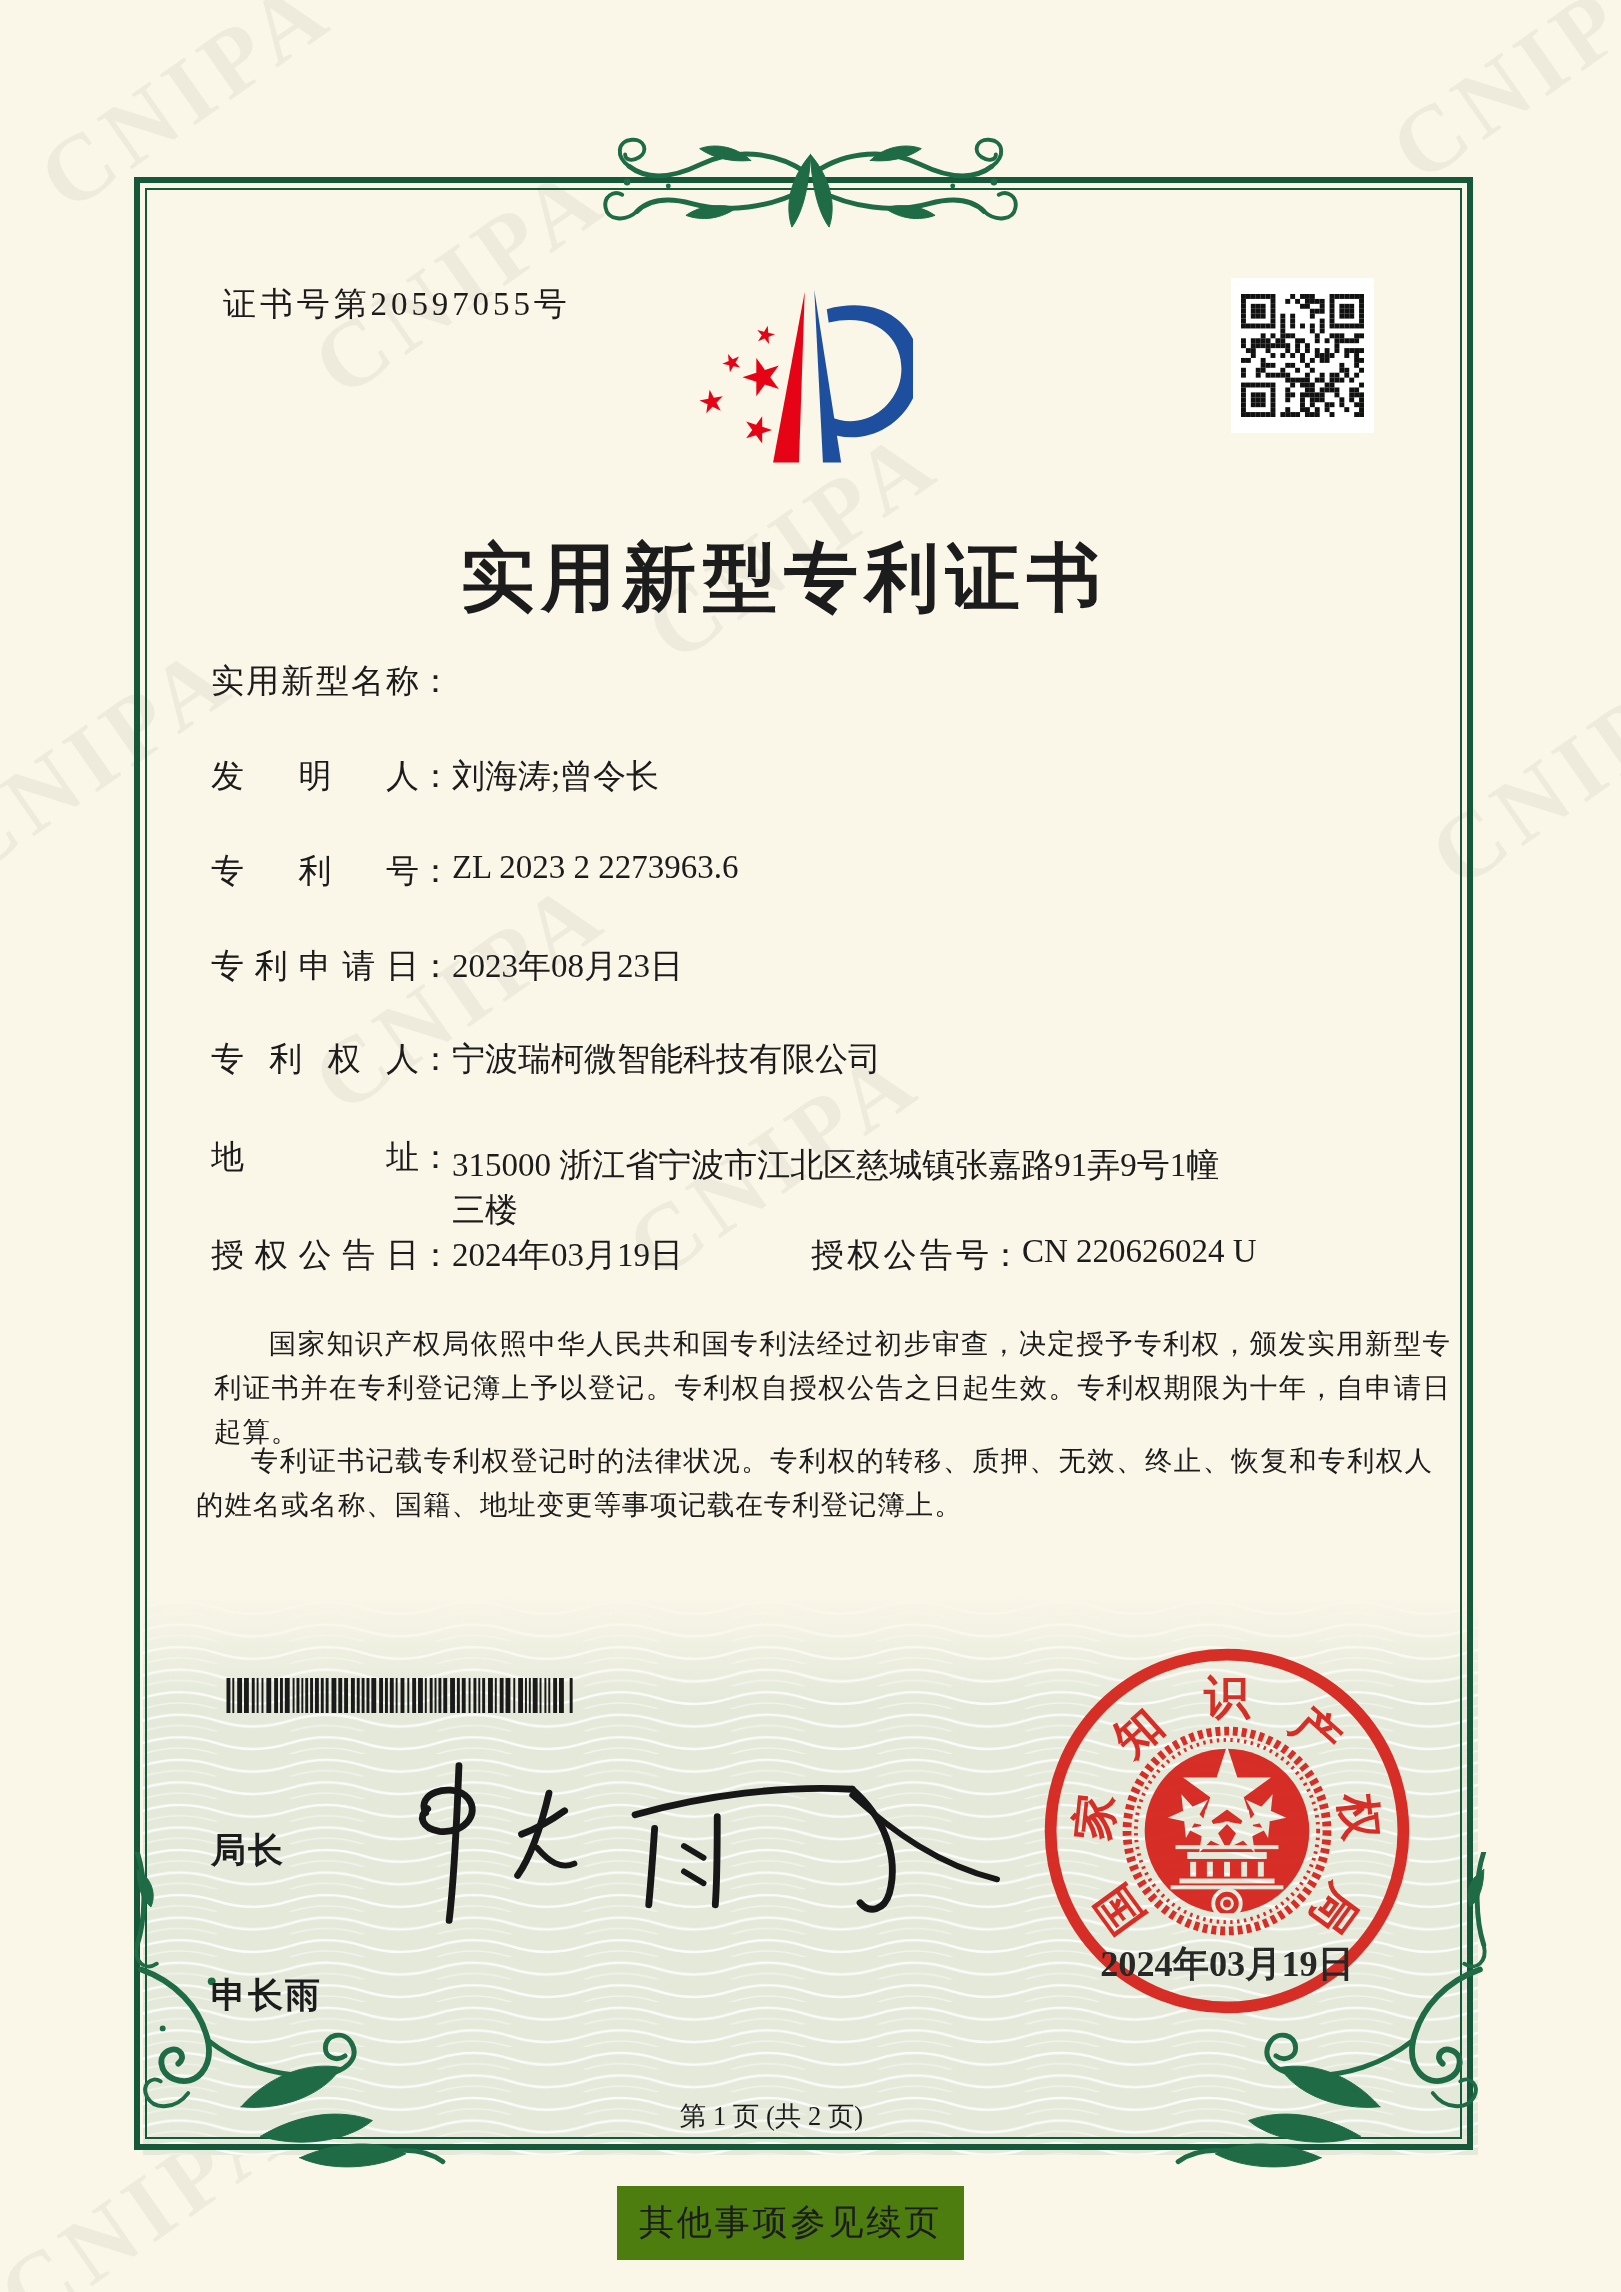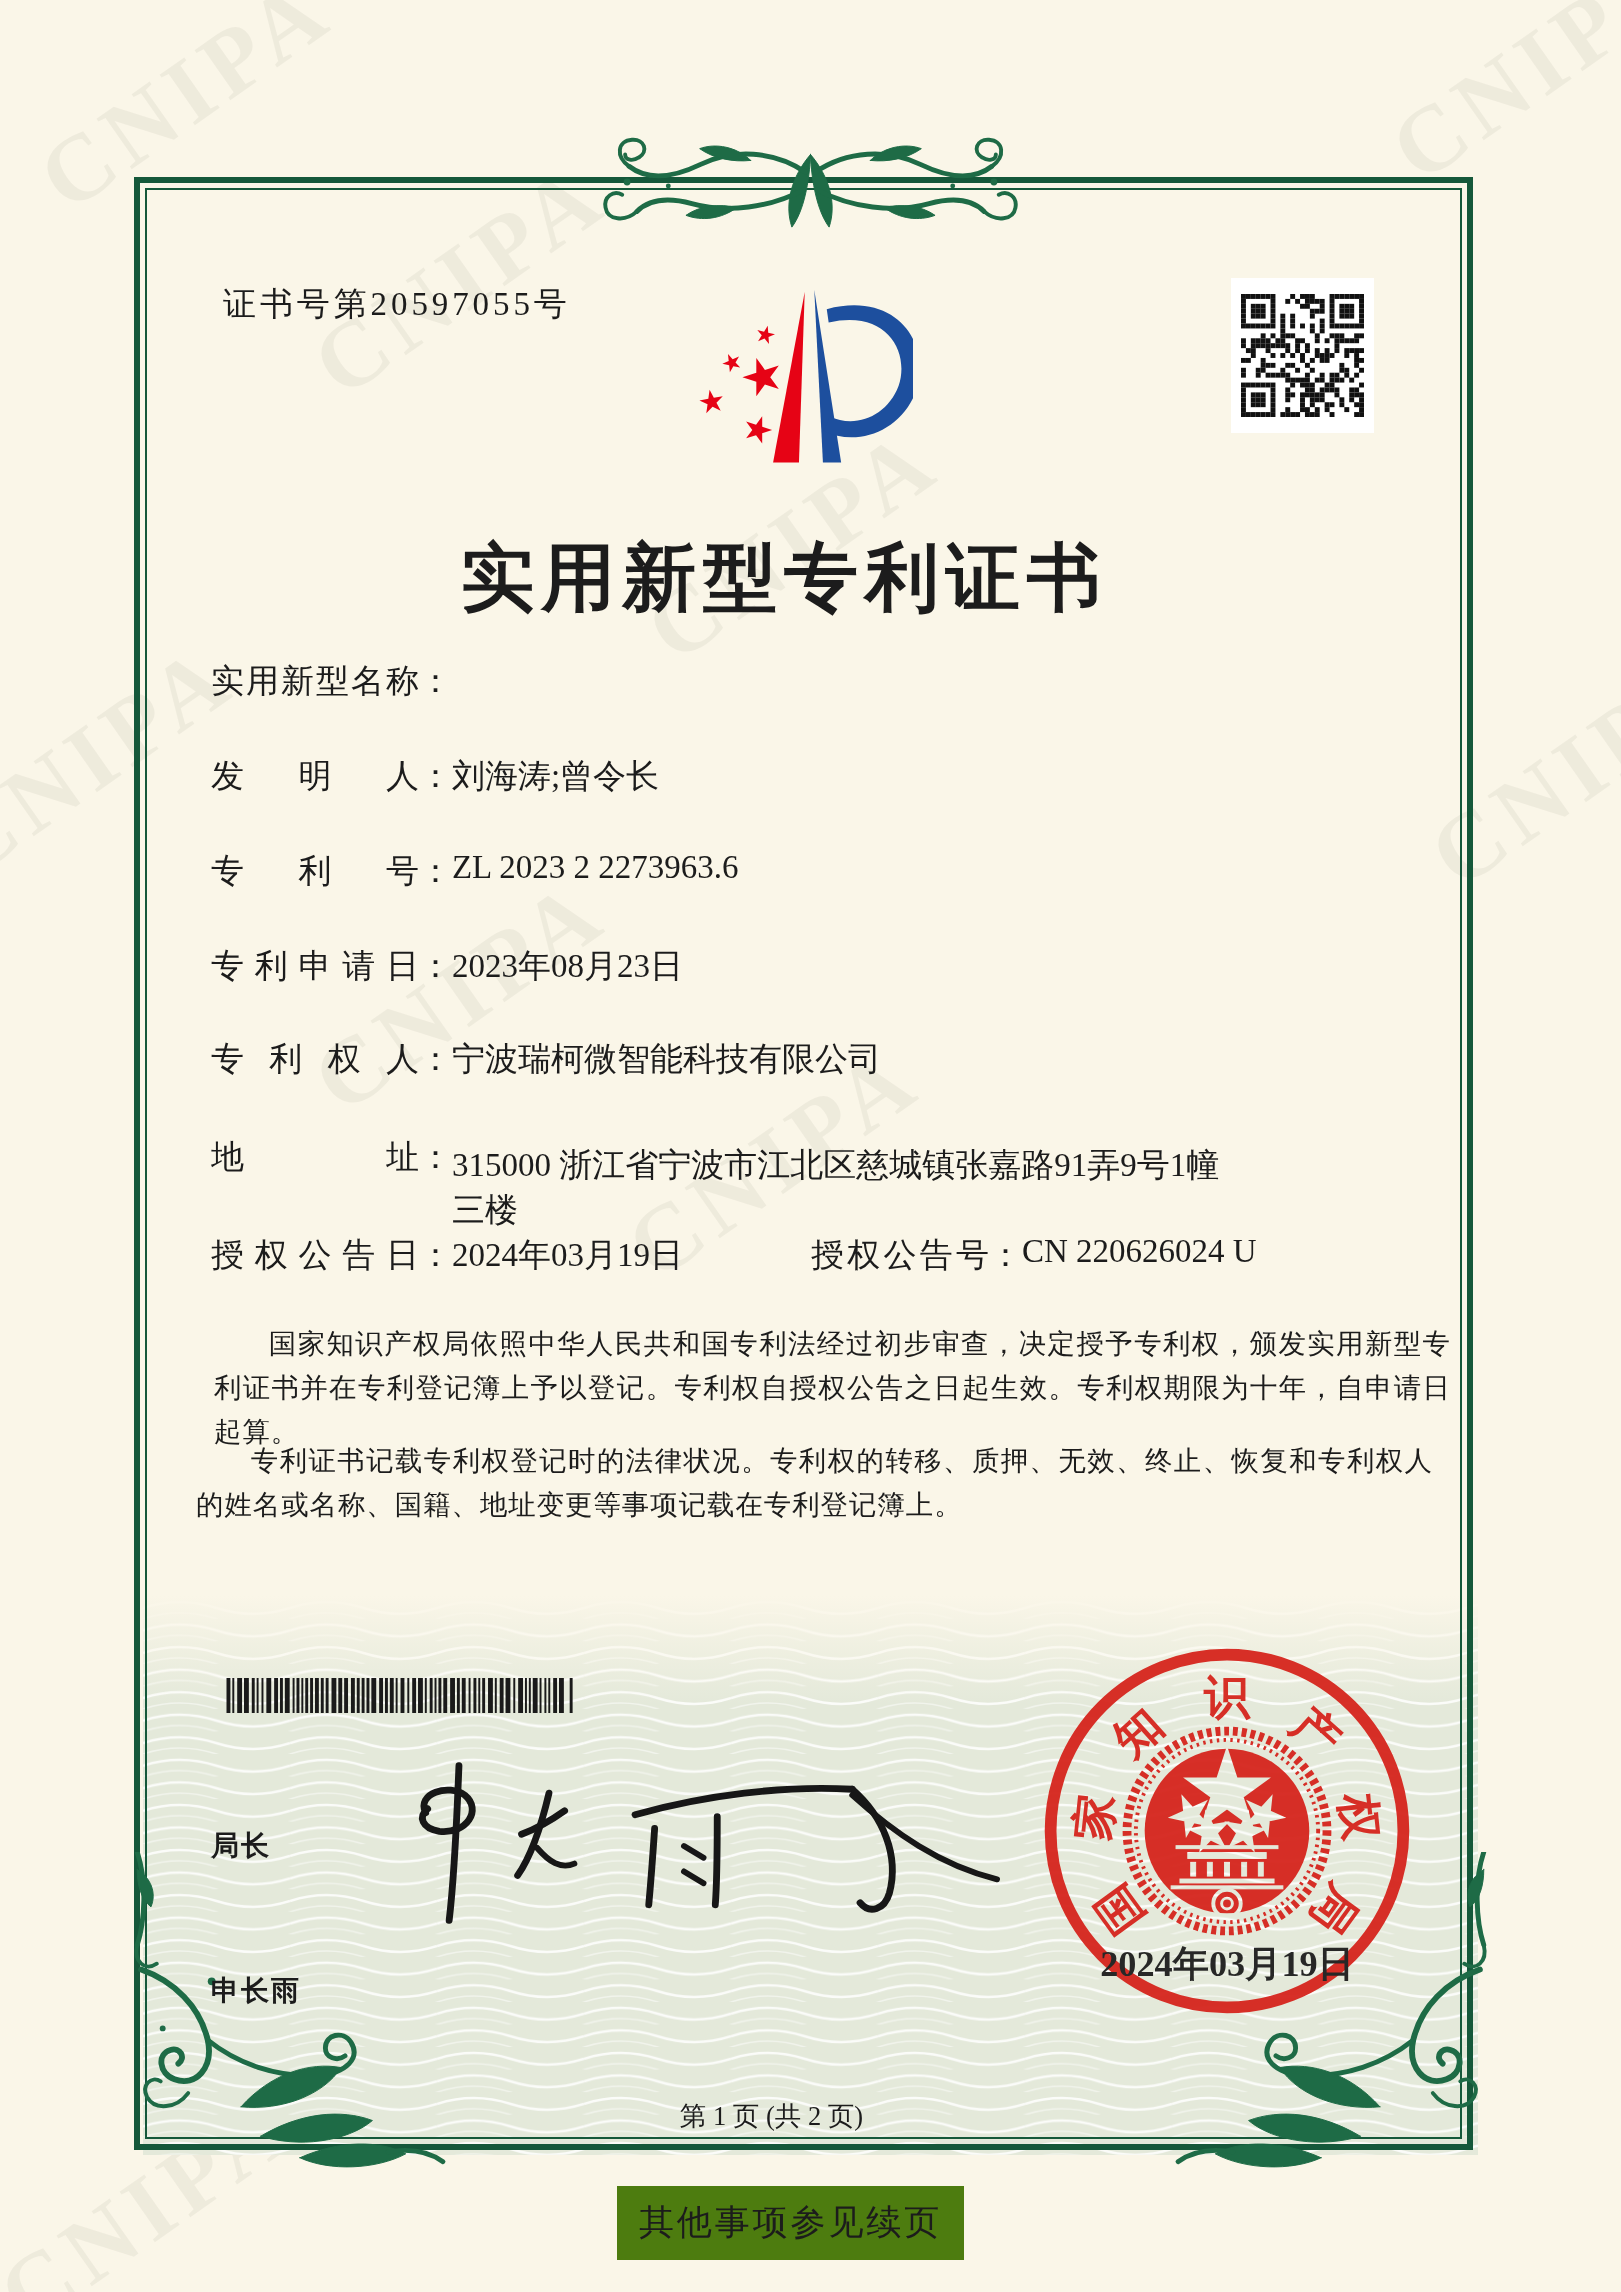--- a/index.html
+++ b/index.html
@@ -17,21 +17,21 @@
   .cert-no{position:absolute;left:223px;top:282px;font-size:33px;letter-spacing:3.9px;}
   .title{position:absolute;left:98px;top:529px;width:1372px;text-align:center;
       font-size:74px;font-weight:700;letter-spacing:6.9px;}
   .frow{position:absolute;left:211px;width:1225px;height:45px;font-size:33px;display:flex;align-items:flex-start;}
   .flabel{display:inline-block;width:208px;text-align:justify;text-align-last:justify;flex:none;}
   .fcolon{display:inline-block;width:29px;flex:none;}
   .fvalue{padding-left:3.9px;white-space:nowrap;}
   .body-p{position:absolute;left:196px;width:1237px;font-size:27.4px;line-height:44px;
       text-align:justify;text-indent:2em;letter-spacing:1px;}
   .officer{position:absolute;left:211px;font-family:"Liberation Sans","DejaVu Sans",sans-serif;
-      font-weight:700;font-size:28px;letter-spacing:2px;}
+      font-weight:700;font-size:35px;letter-spacing:2px;}
   .footer-page{position:absolute;left:95px;top:2098px;width:1353px;text-align:center;font-size:26.5px;}
   .note-box{position:absolute;left:617px;top:2186px;width:347px;height:74px;background:#4d7c0f;
       text-align:center;line-height:74px;font-size:35px;letter-spacing:2.9px;}
   .qr-panel{position:absolute;left:1231px;top:278px;width:143px;height:155px;background:#ffffff;}
   svg{display:block;}
 </style>
 </head>
 <body>
 
 <div class="page">

